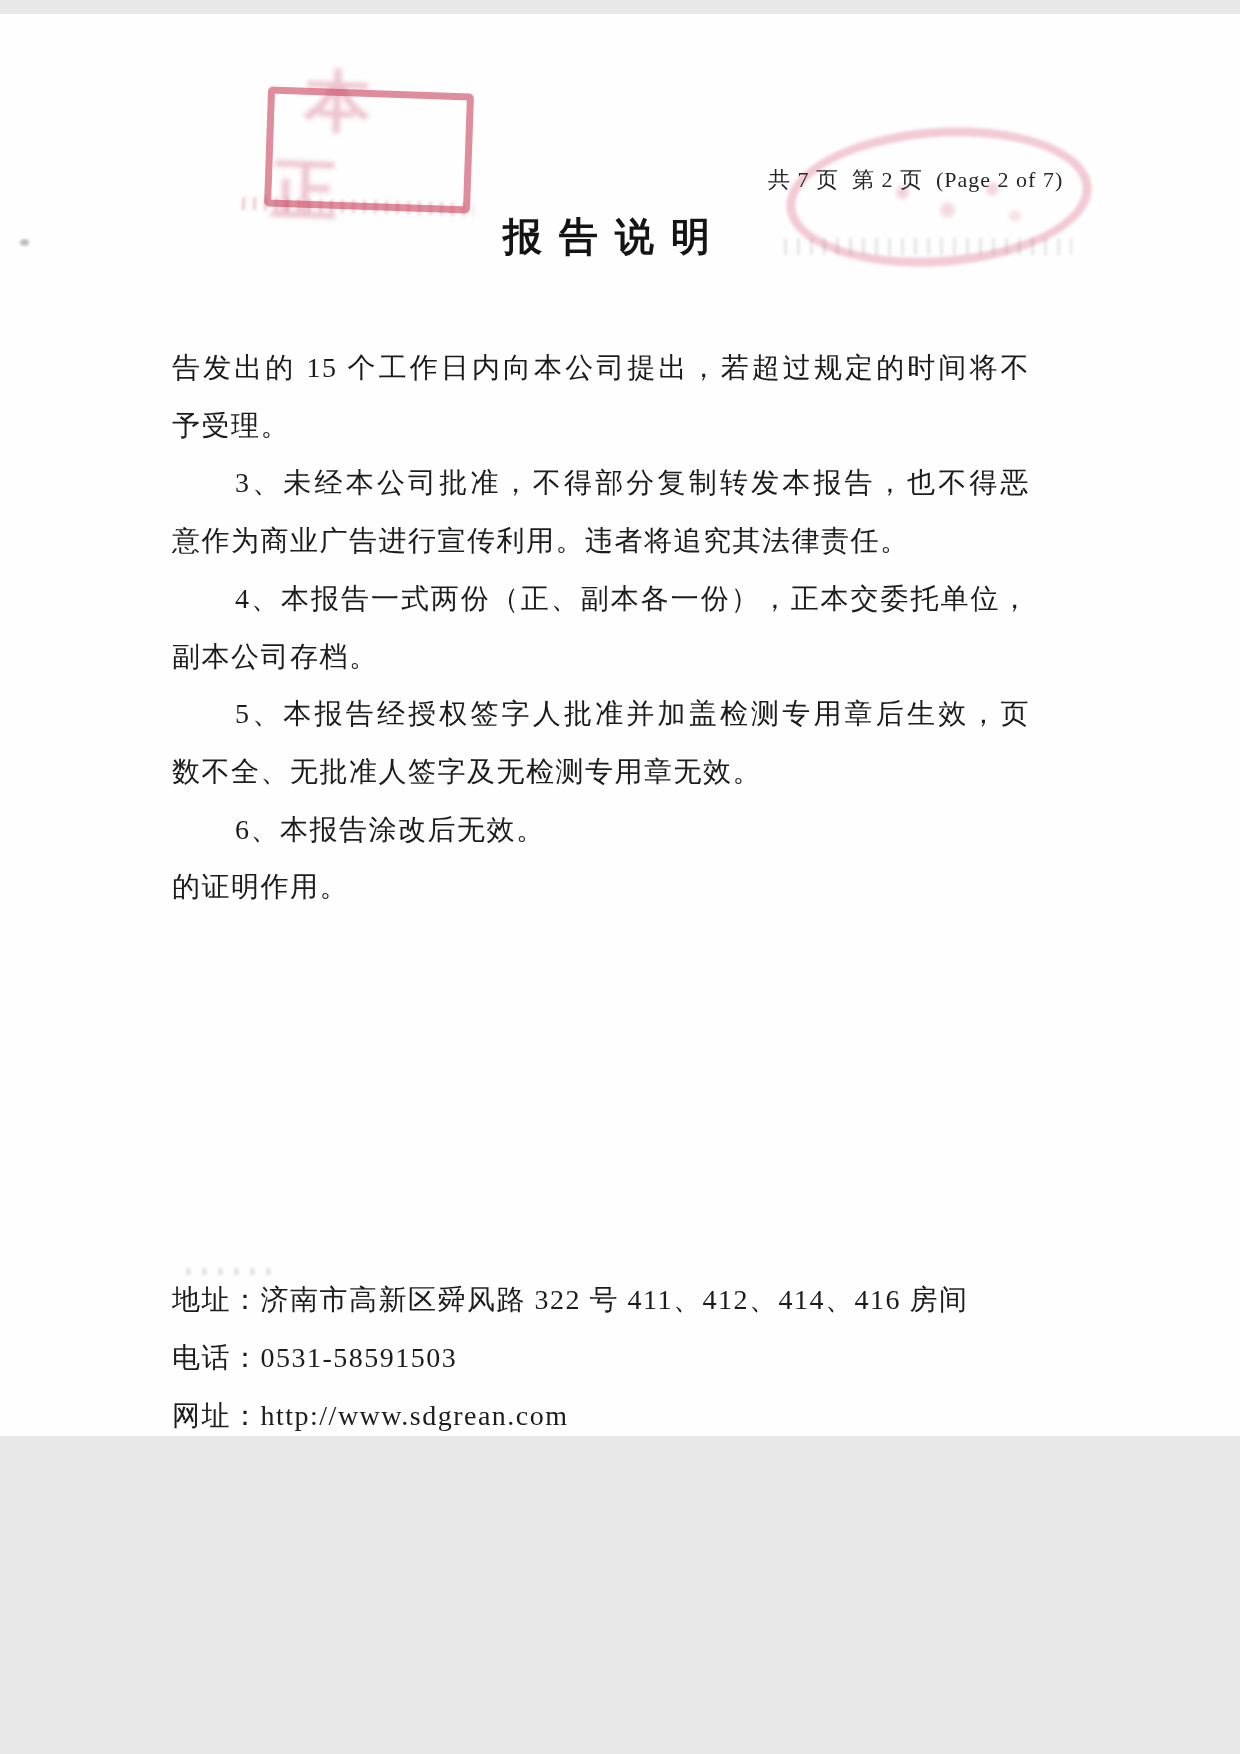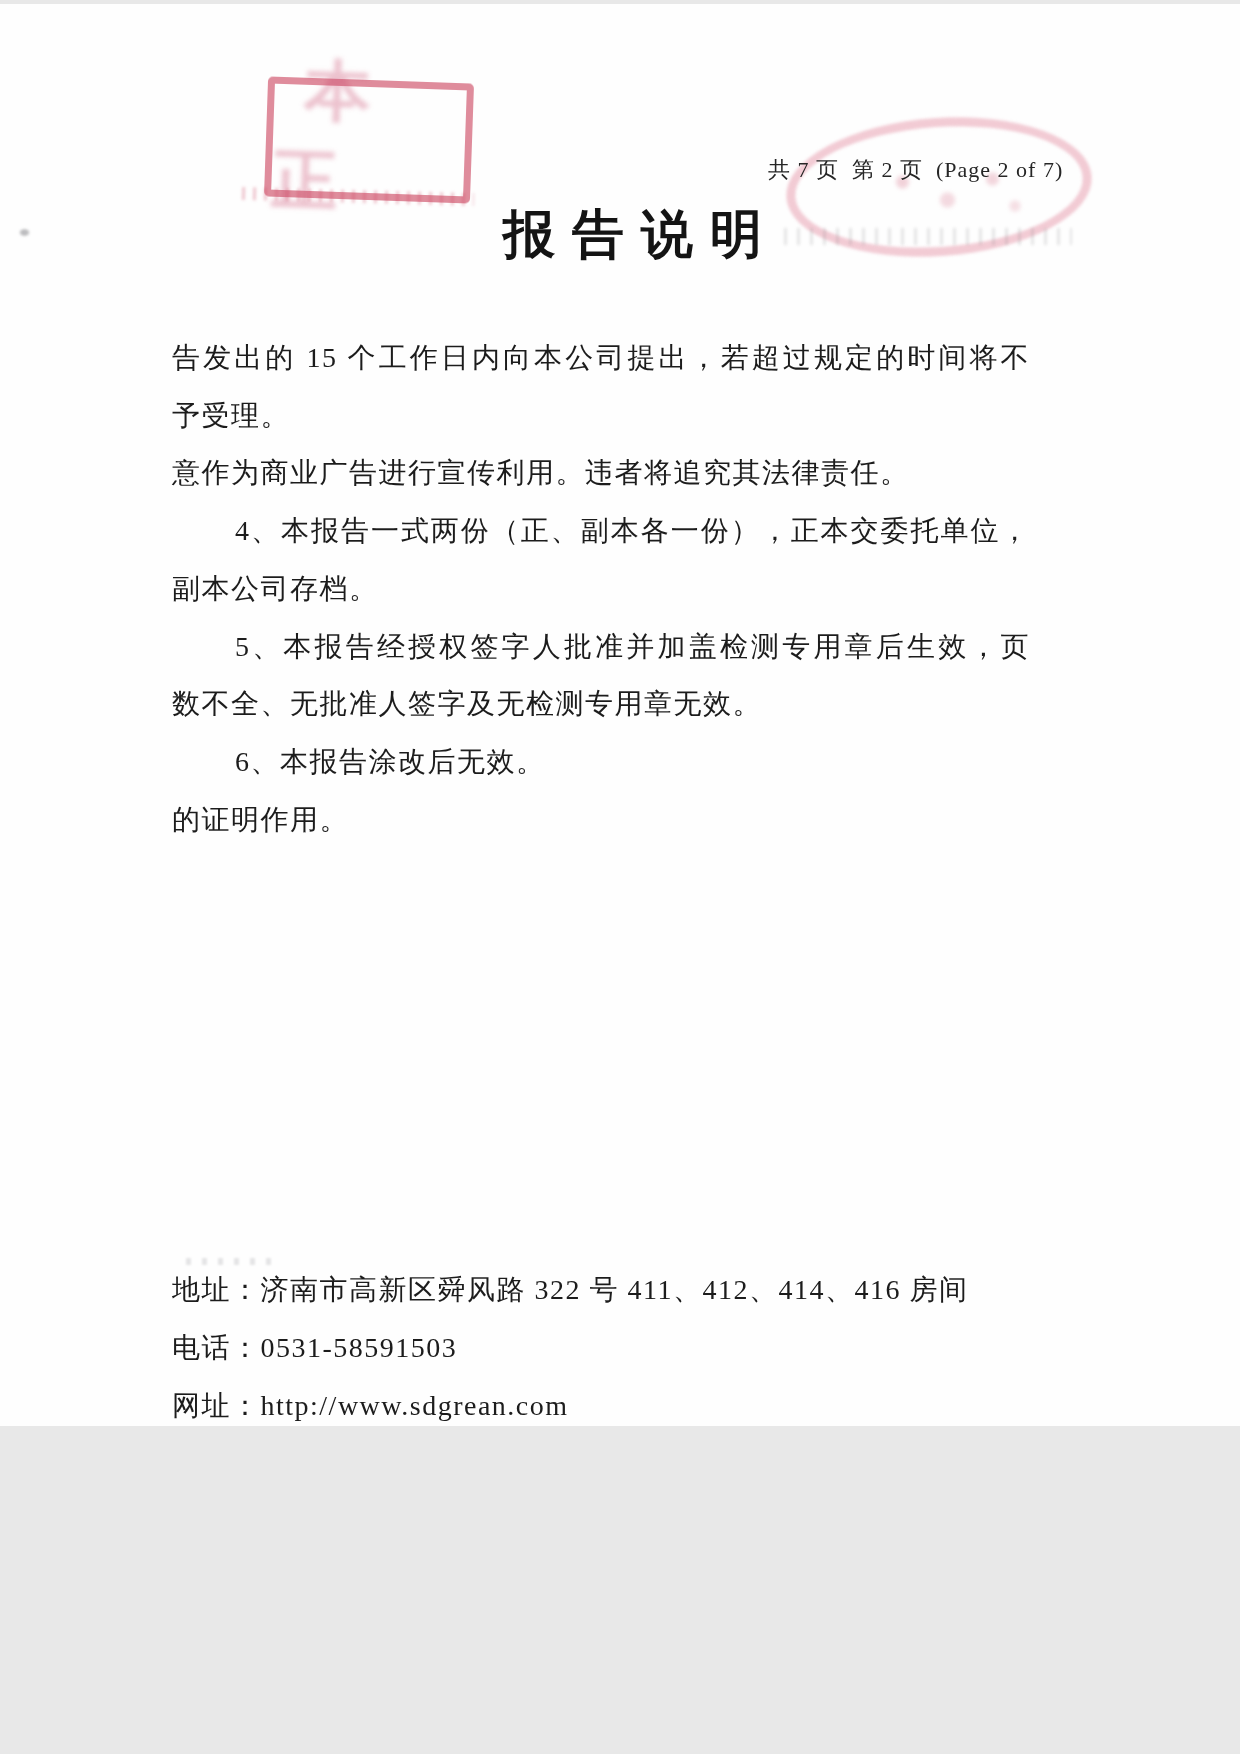--- a/index.html
+++ b/index.html
@@ -1,33 +1,33 @@
 <!DOCTYPE html>
 <html lang="zh"><head>
 <meta charset="utf-8">
 <style>
   html,body{margin:0;padding:0;background:#e8e8e8;}
   .page{
     position:relative;
     width:1240px;height:1422px;
-    margin:4px auto;
+    margin:14px auto;
     background:#fefefe;
     overflow:hidden;
     font-family:"Liberation Serif","DejaVu Serif",serif;
     color:#1f1f1f;
   }
   
   .page-info{
     position:absolute;left:768px;top:151px;
     font-size:22px;letter-spacing:1px;color:#262626;
     white-space:pre;z-index:3;
   }
   .doc-title{
     position:absolute;left:503px;top:196px;
-    font-size:52px;font-weight:bold;letter-spacing:17px;
+    font-size:39px;font-weight:bold;letter-spacing:17px;
     color:#141414;white-space:nowrap;z-index:3;
   }
   
   .stamp-rect{
     position:absolute;left:266px;top:76px;width:192px;height:106px;
     border:7px solid rgba(197,46,74,0.55);
     border-radius:5px;
     transform:rotate(2deg);
     display:flex;align-items:center;justify-content:center;
     filter:blur(0.7px);
@@ -121,20 +121,21 @@
   <div class="margin-speck"></div>
   <div class="smudge"></div>
 
   <div class="page-info">共 7 页  第 2 页  (Page 2 of 7)</div>
 
   <div class="doc-title">报告说明</div>
 
   <div class="notes">
     <div class="note-line fill">告发出的 15 个工作日内向本公司提出，若超过规定的时间将不</div>
     <div class="note-line">予受理。</div>
+    <div class="note-line first fill">3、未经本公司批准，不得部分复制转发本报告，也不得恶</div>
     <div class="note-line">意作为商业广告进行宣传利用。违者将追究其法律责任。</div>
     <div class="note-line first fill">4、本报告一式两份（正、副本各一份），正本交委托单位，</div>
     <div class="note-line">副本公司存档。</div>
     <div class="note-line first fill">5、本报告经授权签字人批准并加盖检测专用章后生效，页</div>
     <div class="note-line">数不全、无批准人签字及无检测专用章无效。</div>
     <div class="note-line first">6、本报告涂改后无效。</div>
     <div class="note-line">的证明作用。</div>
   </div>
 
   <div class="footer">

